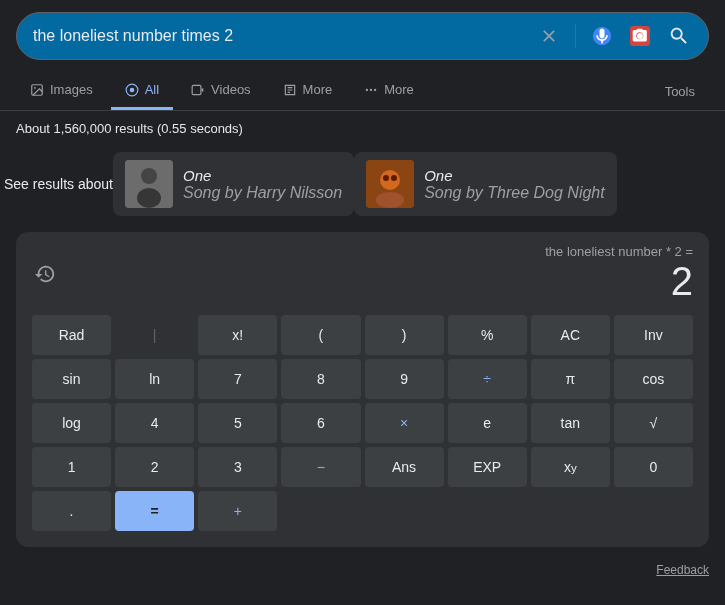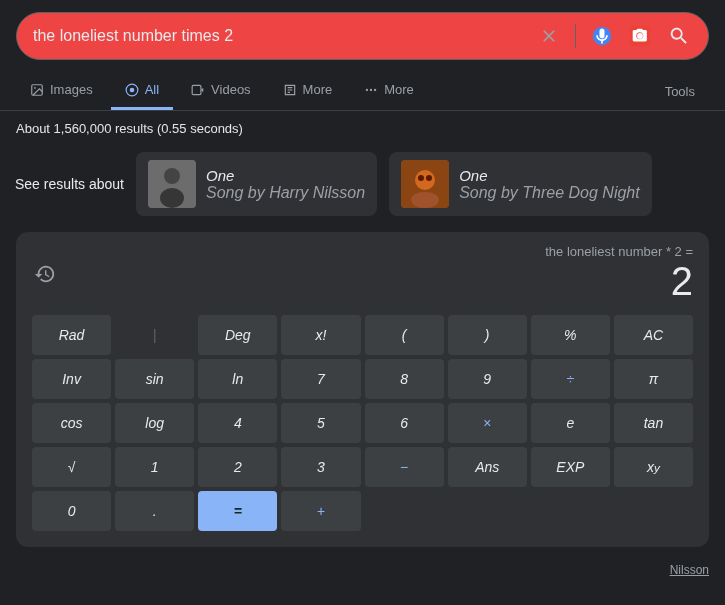--- a/index.html
+++ b/index.html
@@ -9,21 +9,21 @@
       font-family: Arial, sans-serif;
       width: 725px;
       min-height: 605px;
       overflow-x: hidden;
     }
 
     
     .search-bar {
       display: flex;
       align-items: center;
-      background: #ef4444;
+      background: #0369a1;
       border-radius: 24px;
       margin: 12px 16px;
       padding: 10px 16px;
       border: 1px solid #5f6368;
     }
     .search-input {
       flex: 1;
       background: transparent;
       border: none;
       outline: none;
@@ -85,22 +85,21 @@
     .results-info {
       font-size: 13px;
       color: #e5e5e5;
       padding: 10px 16px 8px;
     }
 
     
     .see-results {
       display: flex;
       align-items: center;
-      gap: 12px;
-      padding: 8px 15px 12px;
+      padding: 8px 4px 12px;
     }
     .see-results-label {
       font-size: 14px;
       color: #e8eaed;
       white-space: nowrap;
     }
     .result-card {
       display: flex;
       align-items: center;
       gap: 10px;
@@ -166,21 +165,20 @@
       border-radius: 4px;
       color: #e8eaed;
       font-size: 14px;
       padding: 10px 4px;
       cursor: pointer;
       text-align: right;
       min-height: 40px;
       display: flex;
       align-items: center;
       justify-content: center;
-      font-style: italic;
     }
     .calc-btn.operator { color: #8ab4f8; }
     .calc-btn.equals { background: #8ab4f8; color: #202124; font-weight: bold; }
     .calc-btn.separator { background: transparent; border: none; color: #5f6368; }
 
     
     .feedback-bar {
       text-align: right;
       padding: 4px 16px 8px;
       font-size: 12px;
@@ -347,21 +345,20 @@
     <div class="calc-display">
       <div class="calc-expression">the loneliest number * 2 =</div>
       <div class="calc-result">2</div>
     </div>
   </div>
 
   <div class="calc-buttons">
 
     <button class="calc-btn func">Rad</button>
     <button class="calc-btn separator">|</button>
-    <button class="calc-btn func">Deg</button>
     <button class="calc-btn func">x!</button>
     <button class="calc-btn func">(</button>
     <button class="calc-btn func">)</button>
     <button class="calc-btn func">%</button>
     <button class="calc-btn func">AC</button>
 
     <button class="calc-btn func">Inv</button>
     <button class="calc-btn func">sin</button>
     <button class="calc-btn func">ln</button>
     <button class="calc-btn num">7</button>
@@ -390,14 +387,14 @@
     <button class="calc-btn func">x<sup>y</sup></button>
     <button class="calc-btn num">0</button>
     <button class="calc-btn num">.</button>
     <button class="calc-btn equals">=</button>
     <button class="calc-btn operator">+</button>
 
   </div>
 </div>
 
 <div class="feedback-bar">
-  <span class="feedback-link">Nilsson</span>
+  <span class="feedback-link">Feedback</span>
 </div>
 
 </body></html>

